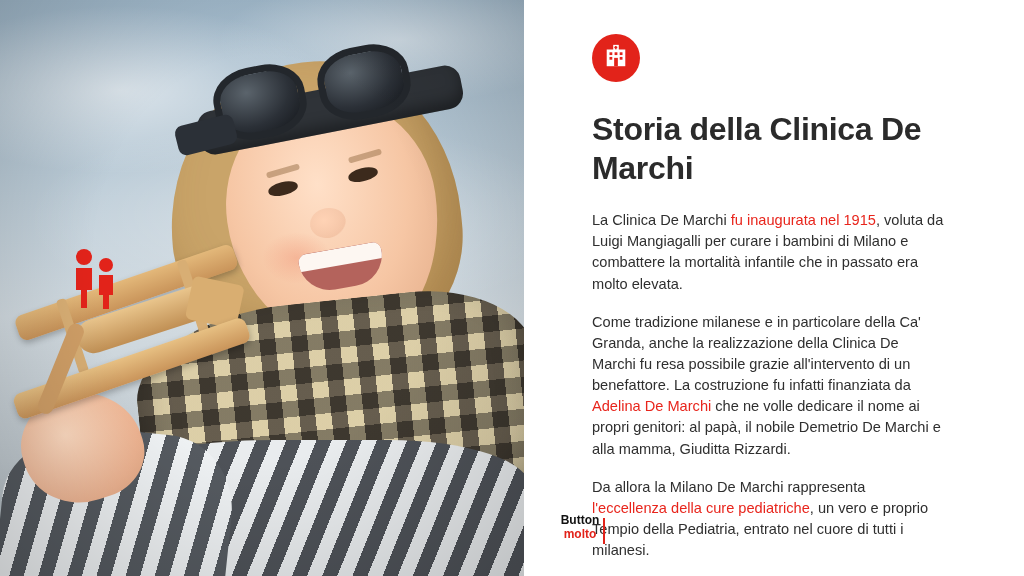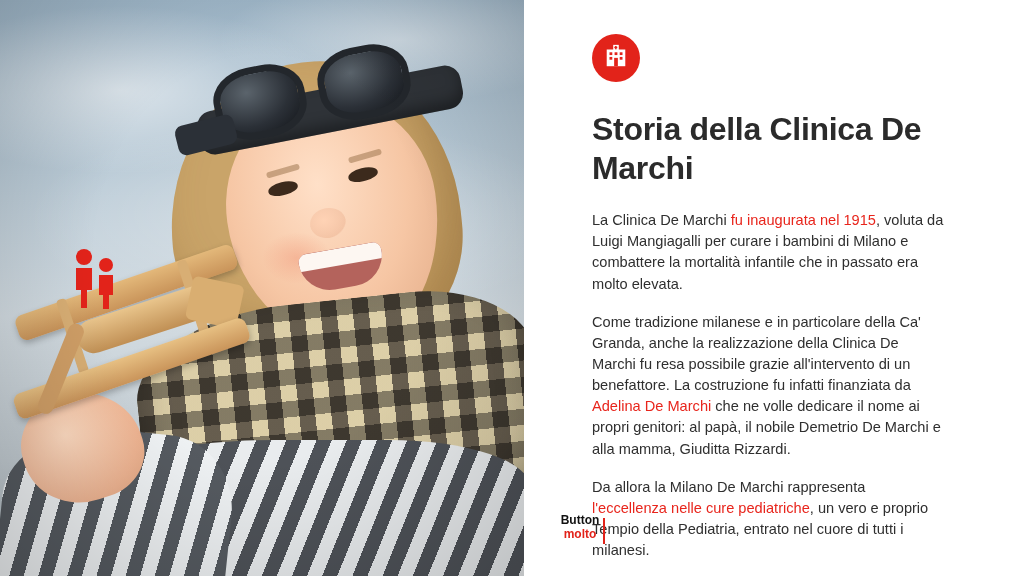--- a/index.html
+++ b/index.html
@@ -292,21 +292,21 @@
 
       <p class="para">
         <span>La Clinica De Marchi </span><span class="hl">fu inaugurata nel 1915</span><span>, voluta da Luigi Mangiagalli per curare i bambini di Milano e combattere la mortalità infantile che in passato era molto elevata.</span>
       </p>
 
       <p class="para">
         <span>Come tradizione milanese e in particolare della Ca' Granda, anche la realizzazione della Clinica De Marchi fu resa possibile grazie all'intervento di un benefattore. La costruzione fu infatti finanziata da </span><span class="hl">Adelina De Marchi</span><span> che ne volle dedicare il nome ai propri genitori: al papà, il nobile Demetrio De Marchi e alla mamma, Giuditta Rizzardi.</span>
       </p>
 
       <p class="para">
-        <span>Da allora la Milano De Marchi rappresenta </span><span class="hl">l'eccellenza nelle cure pediatriche</span><span>, un vero e proprio Tempio della Pediatria, entrato nel cuore di tutti i milanesi.</span>
+        <span>Da allora la Milano De Marchi rappresenta </span><span class="hl">l'eccellenza della cure pediatriche</span><span>, un vero e proprio Tempio della Pediatria, entrato nel cuore di tutti i milanesi.</span>
       </p>
     </div>
   </div>
 
   <div class="button-name">
     <span>Button</span><br>
     <span class="bn2">molto</span>
     <span class="bn-mark">
       <svg viewBox="0 0 9 26" width="9" height="26" aria-hidden="true">
         <rect x="3" y="0" width="2" height="26" fill="#e2231a"></rect>

